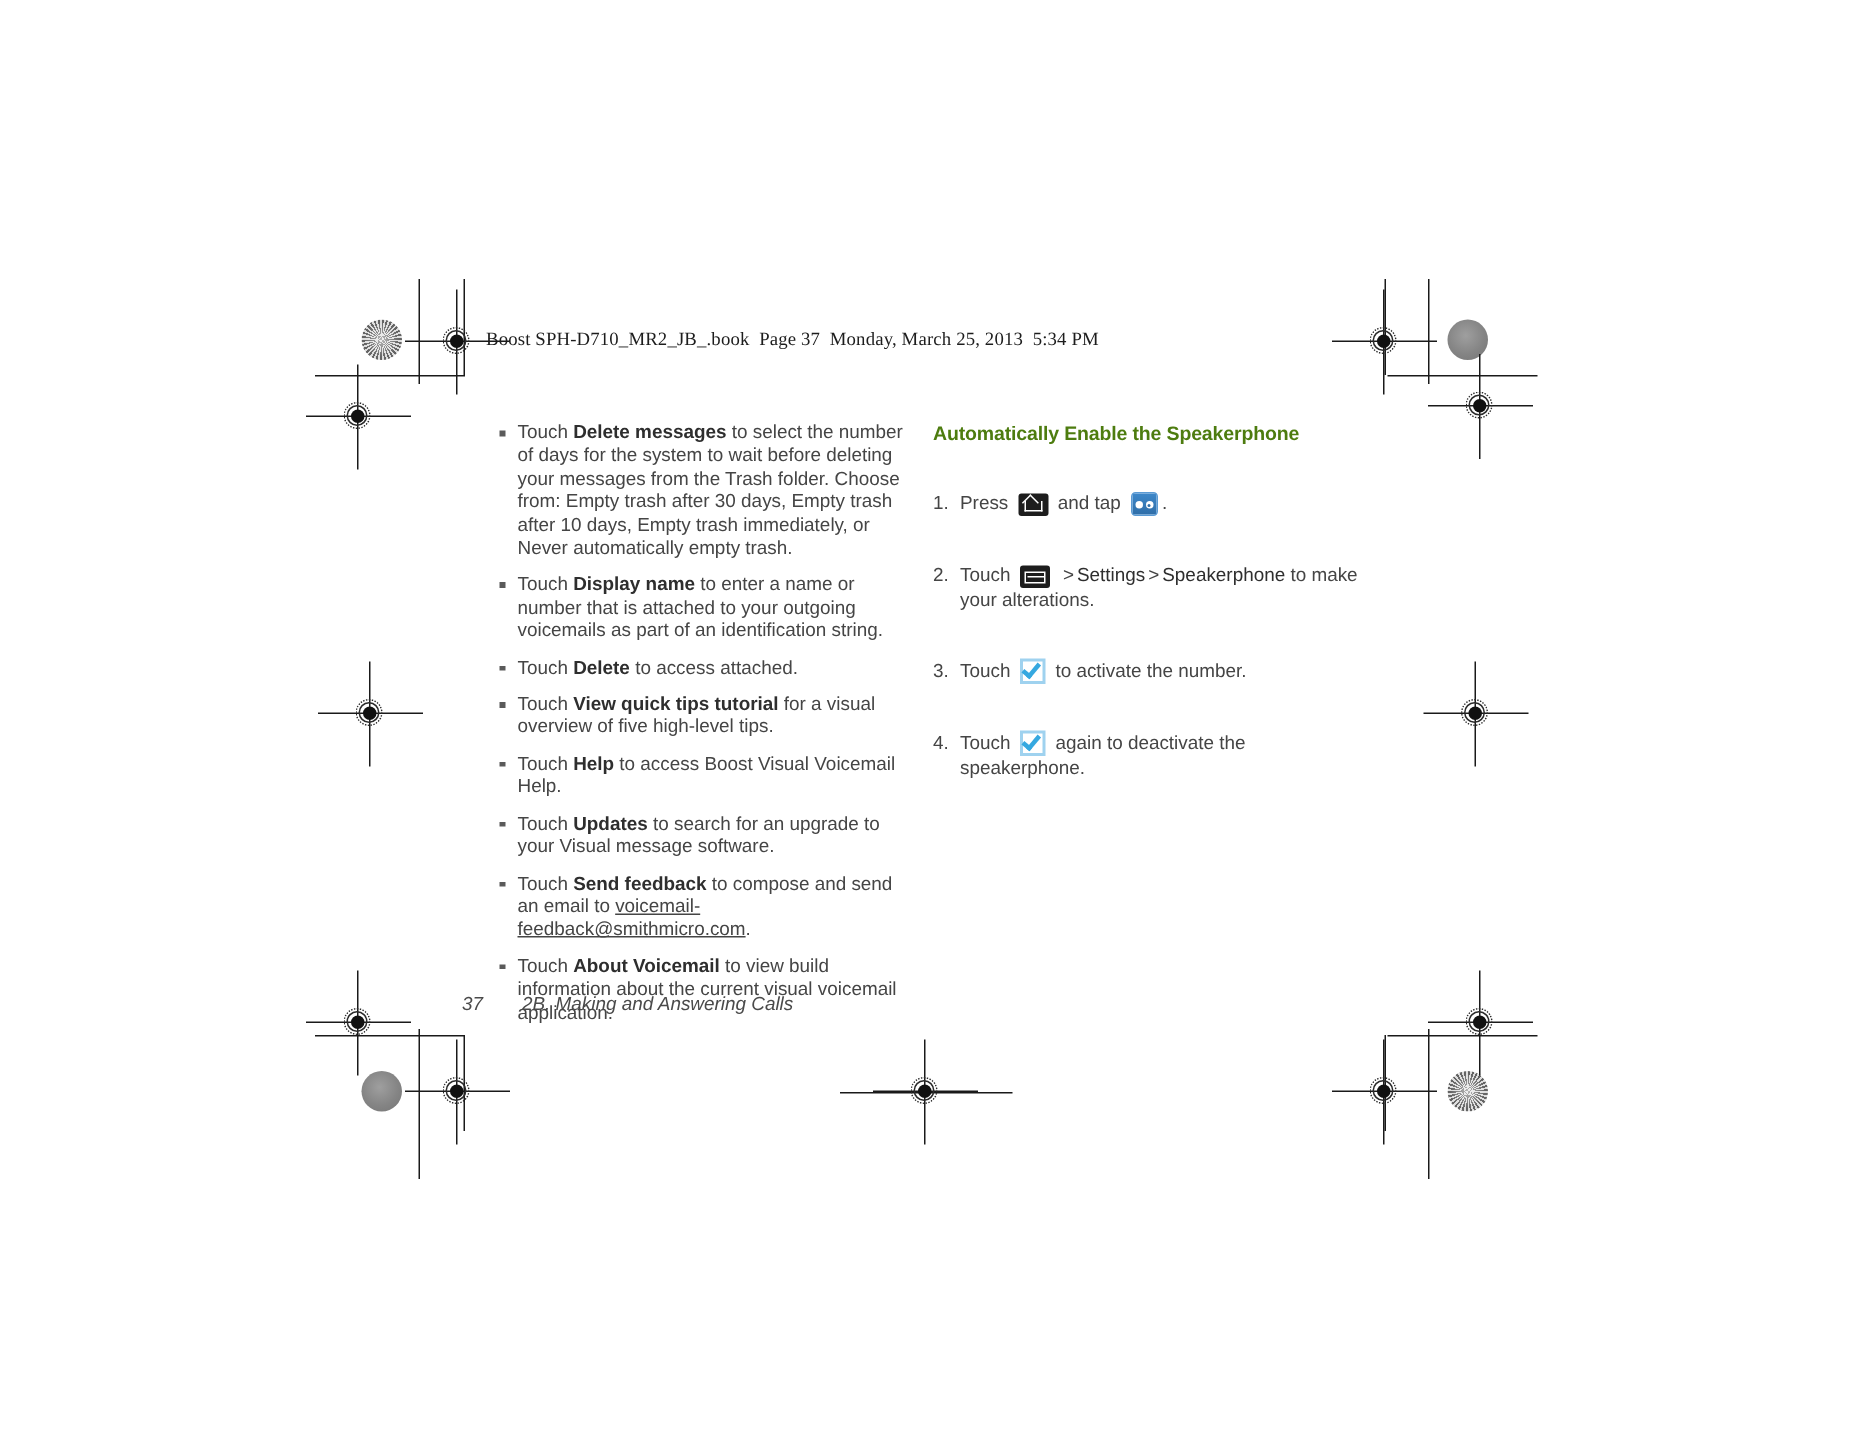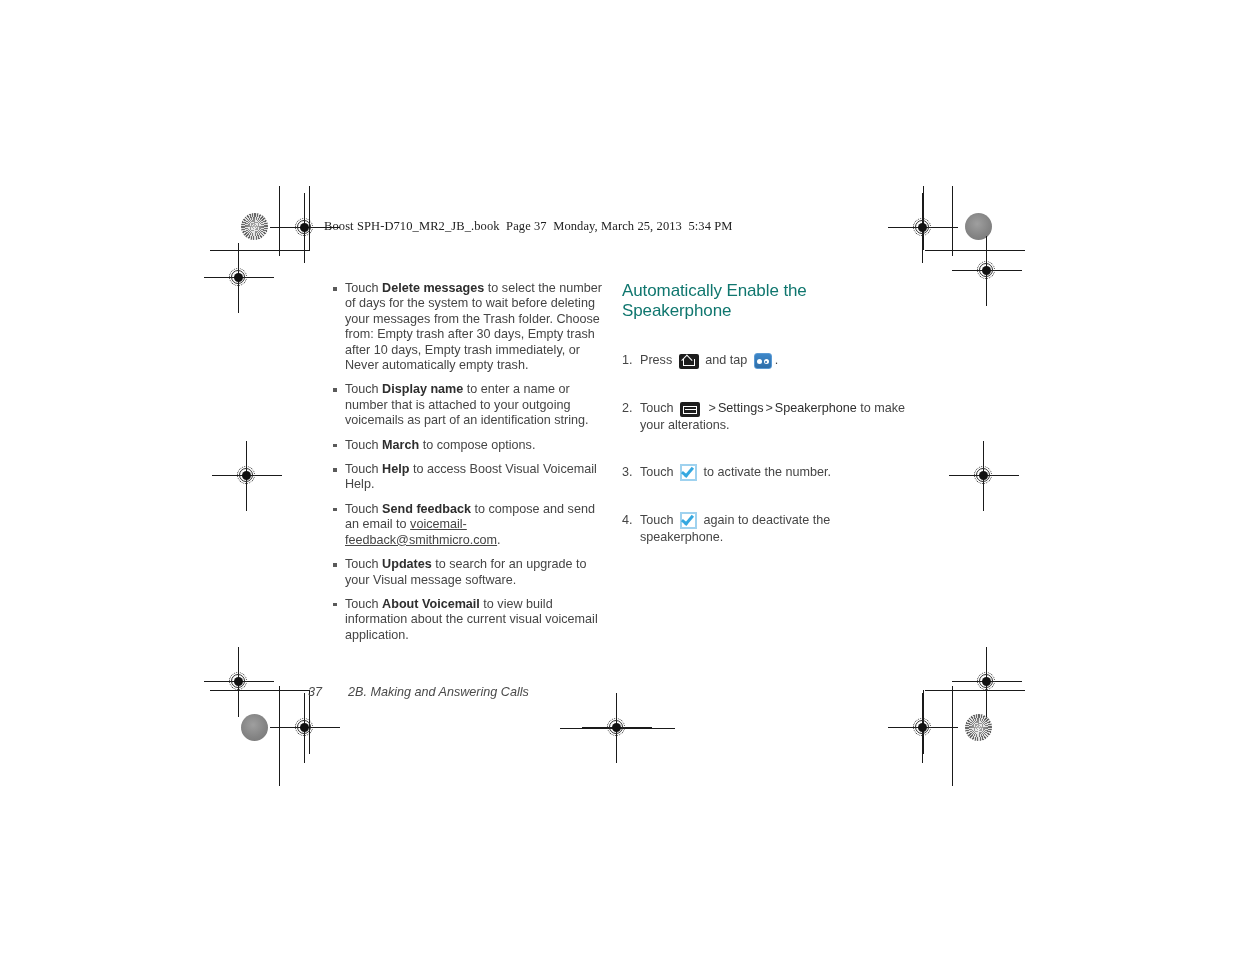--- a/index.html
+++ b/index.html
@@ -136,23 +136,23 @@
     font-weight: bold;
     color: #2e2e2e;
   }
   .mail-link {
     text-decoration: underline;
     color: #454545;
   }
 
   h2.section-title {
     margin: 0 0 7px 0;
-    font-size: 17px;
-    font-weight: normal;
-    color: #0f766e;
+    font-size: 13px;
+    font-weight: bold;
+    color: #4d7c0f;
     letter-spacing: -0.1px;
   }
 
   p.intro {
     margin: 0 0 11px 0;
     font-size: 12.6px;
     line-height: 15.4px;
     color: #454545;
   }
 
@@ -290,21 +290,20 @@
     position: absolute;
     left: 308px;
     top: 662px;
     font-size: 12.6px;
     font-style: italic;
     color: #4a4a4a;
   }
   .footer .pg {
     display: inline-block;
     width: 40px;
-    margin-top: 23px;
   }
 </style>
 </head>
 <body>
 
 <div class="marks">
 
   <div class="trim-line trim-h" style="left:210px; top:250px; width:100px;"></div>
   <div class="trim-line trim-v" style="left:279px; top:186px; width:1px; height:70px;"></div>
   <div class="trim-line trim-v" style="left:309px; top:186px; width:1px; height:64px;"></div>
@@ -416,34 +415,37 @@
     <div class="bullet-item">
       <span>Touch </span><b>Delete messages</b><span> to select the number of days for the system to wait before deleting your messages from the Trash folder. Choose from: Empty trash after 30 days, Empty trash after 10 days, Empty trash immediately, or Never automatically empty trash.</span>
     </div>
 
     <div class="bullet-item">
       <span>Touch </span><b>Display name</b><span> to enter a name or number that is attached to your outgoing voicemails as part of an identification string.</span>
     </div>
 
 
     <div class="bullet-item">
-      <span>Touch </span><b>March</b><span> to compose options.</span>
-    </div>
-
+      <span>Touch </span><b>Delete</b><span> to access attached.</span>
+    </div>
+
+    <div class="bullet-item">
+      <span>Touch </span><b>View quick tips tutorial</b><span> for a visual overview of five high-level tips.</span>
+    </div>
 
     <div class="bullet-item">
       <span>Touch </span><b>Help</b><span> to access Boost Visual Voicemail Help.</span>
     </div>
 
     <div class="bullet-item">
+      <span>Touch </span><b>Updates</b><span> to search for an upgrade to your Visual message software.</span>
+    </div>
+
+    <div class="bullet-item">
       <span>Touch </span><b>Send feedback</b><span> to compose and send an email to </span><span class="mail-link">voicemail-feedback@smithmicro.com</span><span>.</span>
-    </div>
-
-    <div class="bullet-item">
-      <span>Touch </span><b>Updates</b><span> to search for an upgrade to your Visual message software.</span>
     </div>
 
     <div class="bullet-item">
       <span>Touch </span><b>About Voicemail</b><span> to view build information about the current visual voicemail application.</span>
     </div>
 
   </div>
 
   <div class="col-right">
 

